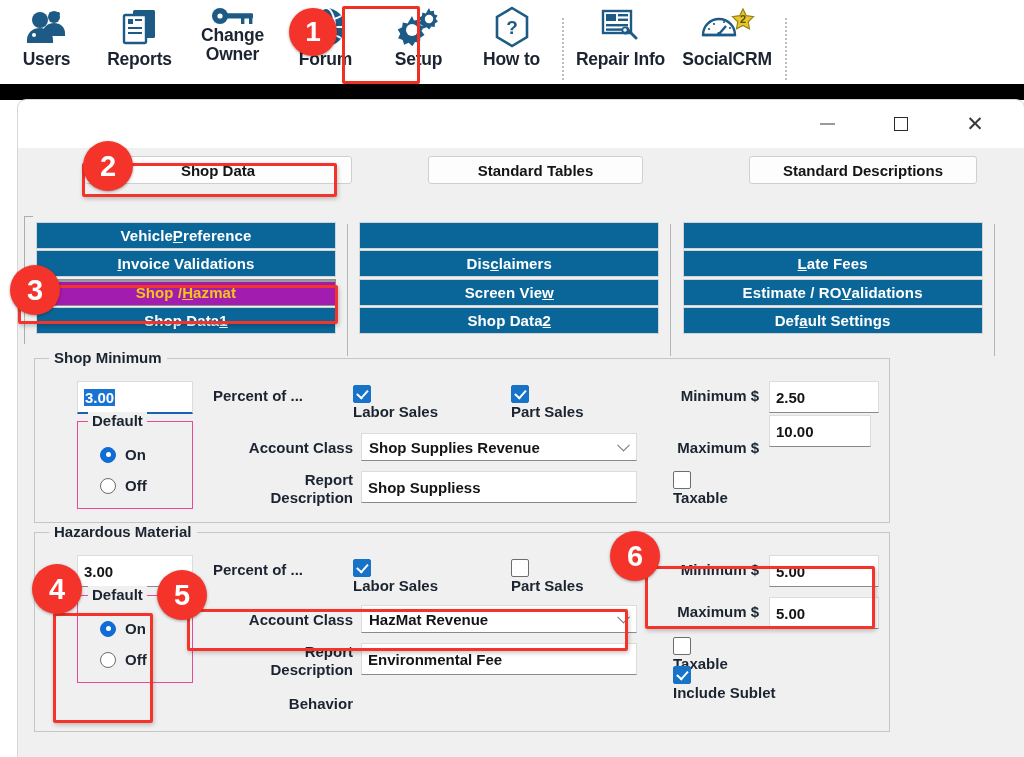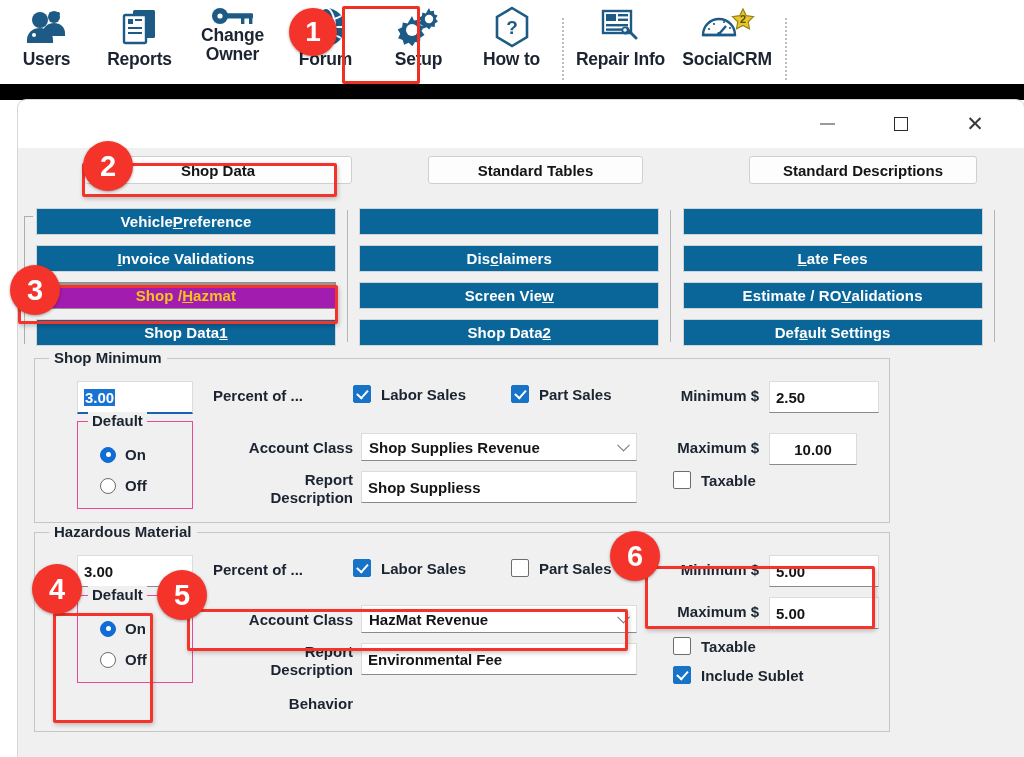--- a/index.html
+++ b/index.html
@@ -73,21 +73,21 @@
     font-size: 15px; font-weight: 700; color: #141414;
     display: flex; align-items: center; justify-content: center;
     font-family: "Liberation Sans", sans-serif;
   }
   #tab0 { left: 66px;  width: 268px; }
   #tab1 { left: 410px; width: 215px; }
   #tab2 { left: 731px; width: 228px; }
 
   
   .navwrap {
-    position: absolute; left: 18px; top: 108px; width: 970px; height: 138px;
+    position: absolute; left: 18px; top: 122px; width: 970px; height: 112px;
     display: flex;
   }
   .navcol { width: 307px; display:flex; flex-direction: column; justify-content: space-between; }
   .navgap { width: 24px; display:flex; justify-content:center; padding-top:2px;}
   .navgap i { display:block; width:1px; background:#b5b5b5; height:132px; }
   .navbtn {
     height: 27px; background: #0a6699; border: 1px solid #cfd4d7;
     color: #ffffff; font-size: 15px; font-weight: 700;
     display:flex; align-items:center; justify-content:center;
     letter-spacing:0.1px;
@@ -144,21 +144,21 @@
 
   .radio-row { display:flex; align-items:center; gap:9px; }
   .radio {
     width:16px; height:16px; border-radius:50%; border:1.5px solid #6d6d6d;
     background:#ffffff; display:flex; align-items:center; justify-content:center;
   }
   .radio.on { border:1.5px solid #0f6cd6; background:#0f6cd6; }
   .radio.on::after { content:""; width:5px; height:5px; border-radius:50%; background:#ffffff; }
   .radio-lbl { font-size:15px; font-weight:700; color:#1b2430; }
 
-  .cb-row { display:flex; align-items:center; gap:10px; }
+  .cb-row { display:flex; align-items:flex-start; gap:0;flex-direction:column; }
   .cb {
     width:18px; height:18px; border:1.5px solid #6d6d6d; background:#ffffff;
     border-radius:2px; display:flex; align-items:center; justify-content:center;
   }
   .cb.on { background:#1673c8; border-color:#1673c8; }
   .cb.on::after {
     content:""; width:5px; height:9px; border-right:2px solid #fff; border-bottom:2px solid #fff;
     transform: rotate(42deg) translate(-1px,-1px);
   }
   .cb-lbl { font-size:15px; font-weight:700; color:#1b2430; }
@@ -402,21 +402,21 @@
       <div class="fld txtin" style="left:326px; top:112px; width:276px;">
         <span>Shop Suppliess</span>
       </div>
 
       <div class="fld lbl r" style="left:606px; top:28px; width:118px;">Minimum $</div>
       <div class="fld txtin" style="left:734px; top:22px; width:110px;">
         <span>2.50</span>
       </div>
 
       <div class="fld lbl r" style="left:606px; top:80px; width:118px;">Maximum $</div>
-      <div class="fld txtin" style="left:734px; top:74px; width:88px;justify-content:center;">
+      <div class="fld txtin" style="left:734px; top:56px; width:102px;">
         <span>10.00</span>
       </div>
 
       <div class="fld cb-row" style="left:638px; top:112px;">
         <span class="cb"></span>
         <span class="cb-lbl">Taxable</span>
       </div>
     </div>
 
     <div class="panel" id="panelHazmat">

